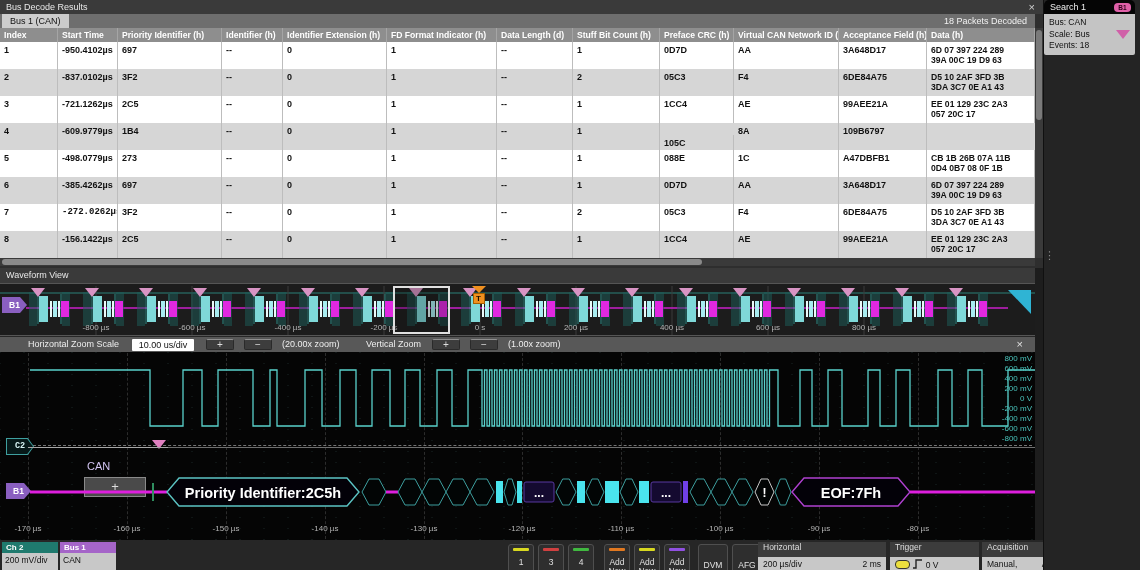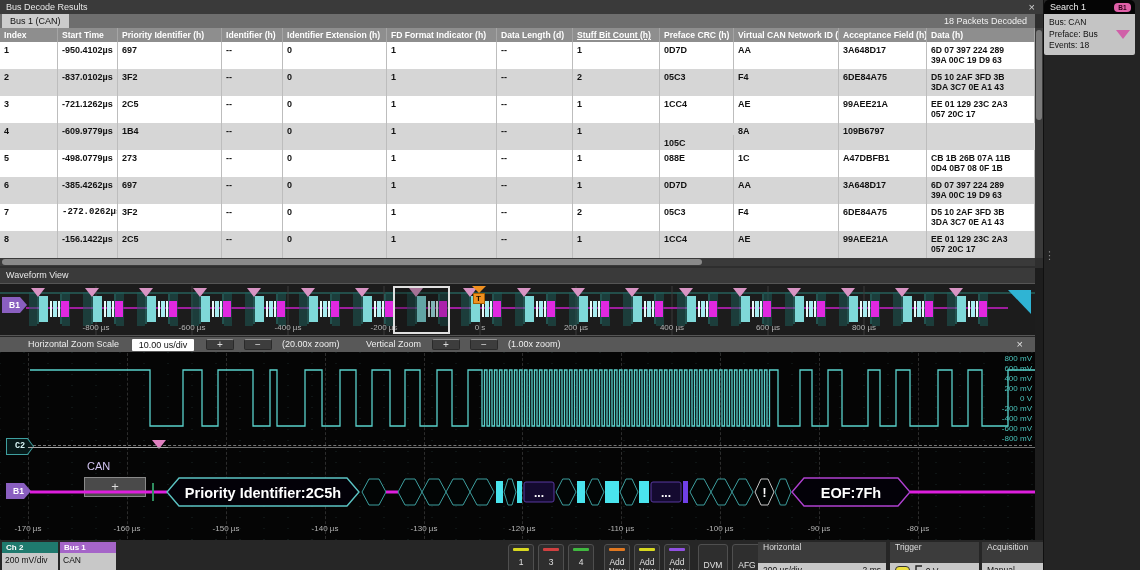--- a/index.html
+++ b/index.html
@@ -68,21 +68,21 @@
 
   
   #bottom{left:0;top:540px;width:1140px;height:30px;background:#262626;overflow:hidden;}
   .badge-card{position:absolute;top:2px;width:56px;}
   .badge-head{height:11px;color:#fff;font-size:8px;font-weight:bold;line-height:11px;padding-left:4px;}
   .badge-body{height:26px;background:#c8c8c8;color:#111;font-size:8.5px;line-height:12px;padding:1px 0 0 3px;}
   .sm-btn{position:absolute;top:4px;height:34px;background:#2e2e2e;border:1px solid #4f4f4f;border-radius:3px;
           color:#e0e0e0;font-size:8px;text-align:center;padding-top:9px;line-height:8.5px;}
   .sm-btn .cline{position:absolute;top:3px;left:50%;transform:translateX(-50%);width:16px;height:2.5px;border-radius:1px;}
   .panel-card{position:absolute;top:2px;}
-  .panel-head{height:21px;background:#3c3c3c;color:#ddd;font-size:8.5px;line-height:11px;padding-left:5px;}
+  .panel-head{height:15px;background:#3c3c3c;color:#ddd;font-size:8.5px;line-height:11px;padding-left:5px;}
   .panel-body{background:#c8c8c8;color:#111;font-size:8.5px;height:26px;padding:2px 5px 0 5px;}
   #trig-badge{display:inline-block;width:15px;height:9px;background:#ecdf3e;border:1px solid #333;border-radius:4px;vertical-align:-1px;}
   #preview-btn{position:absolute;left:1082px;top:3px;width:56px;height:24px;background:#e8192c;border-radius:4px;
                color:#fff;font-size:9px;font-weight:bold;text-align:center;line-height:24px;}
 
   
   #rpanel{left:1043px;top:0;width:97px;height:570px;background:#242424;border-left:1px solid #101010;}
   #rp-title{left:0;top:1px;width:97px;text-align:center;color:#fff;font-size:10.5px;font-weight:bold;}
   #search-card{left:3px;top:128px;width:91px;}
   #search-head{height:14px;background:#050505;border-radius:5px 5px 0 0;color:#eee;font-size:9px;line-height:14px;padding-left:6px;position:relative;}
@@ -108,21 +108,21 @@
       <div class="abs" id="pkt-status">18 Packets Decoded</div>
     </div>
     <div class="abs" id="table-head">
         <div class="th" style="width: 58px;">Index</div>
         <div class="th" style="width: 60px;">Start Time</div>
         <div class="th" style="width: 104px;">Priority Identifier (h)</div>
         <div class="th" style="width: 61px;">Identifier (h)</div>
         <div class="th" style="width: 104px;">Identifier Extension (h)</div>
         <div class="th" style="width: 110px;">FD Format Indicator (h)</div>
         <div class="th" style="width: 76px;">Data Length (d)</div>
-        <div class="th" style="width: 87px; text-decoration: underline;">Stuff Bit Count (h)</div>
+        <div class="th" style="width: 87px;">Stuff Bit Count (h)</div>
         <div class="th" style="width: 74px;">Preface CRC (h)</div>
         <div class="th" style="width: 105px;">Virtual CAN Network ID (h)</div>
         <div class="th" style="width: 88px;">Acceptance Field (h)</div>
         <div class="th" style="width: 108px;">Data (h)</div>
       </div>
     <div class="abs" id="table-body">
         <div class="tr odd">
           <div class="td" style="width: 58px;">1</div>
           <div class="td" style="width: 60px;">-950.4102µs</div>
           <div class="td" style="width: 104px;">697</div>
@@ -785,21 +785,21 @@
   <div class="abs" id="rpanel">
     <div class="abs" id="rp-title">Add New...</div>
     <div id="rp-buttons"></div>
     <div id="search-card">
       <div id="search-head">
         <span>Search 1</span>
         <span id="search-badge">B1</span>
       </div>
       <div id="search-body">
         <div>Bus: CAN</div>
-        <div>Preface: Bus</div>
+        <div>Scale: Bus</div>
         <div>Events: 18</div>
         <div id="search-tri"></div>
       </div>
     </div>
   </div>
   <div class="abs" id="grip">⋮</div>
   <div class="abs" id="edge-strip"></div>
 </div>
 
 </body></html>

